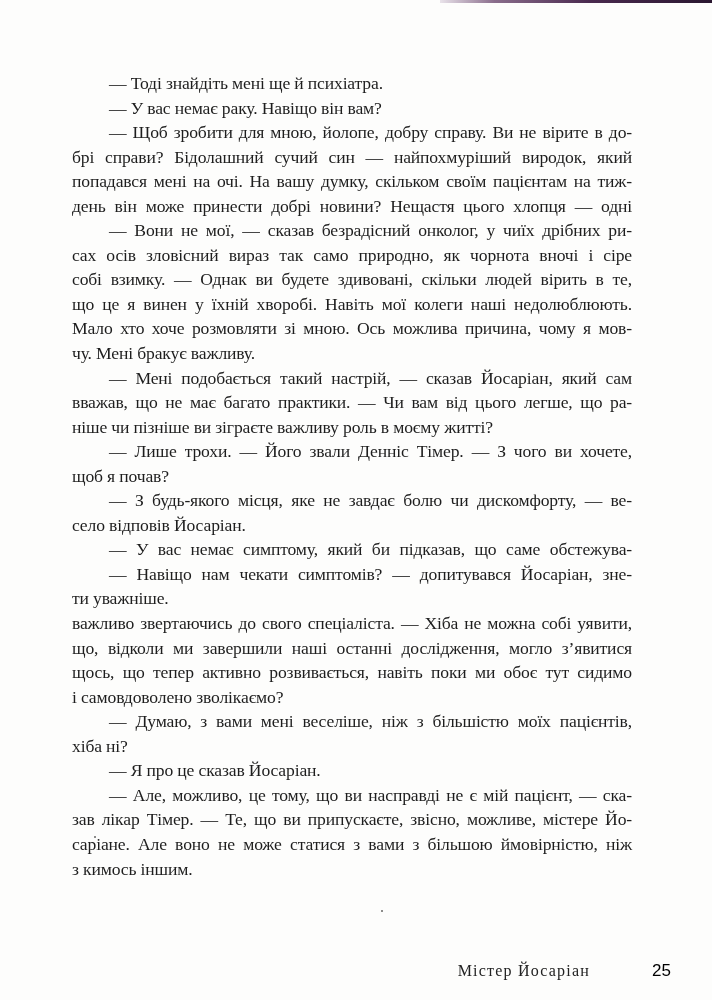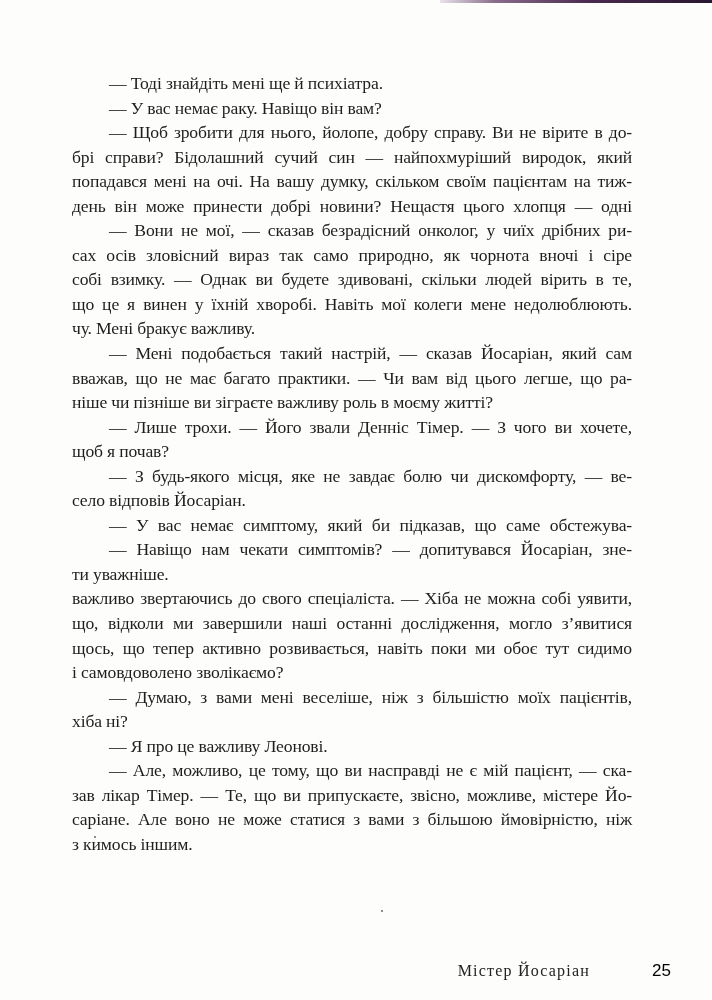--- a/index.html
+++ b/index.html
@@ -35,46 +35,47 @@
   .speck { position: absolute; width: 2px; height: 2px; background: #666; border-radius: 50%; }
 </style>
 </head>
 <body>
 
 <div class="topbar"></div>
 
 <div class="page-text" id="page-text">
     <div class="line indent last">— Тоді знайдіть мені ще й психіатра.</div>
     <div class="line indent last">— У вас немає раку. Навіщо він вам?</div>
-    <div class="line indent just">— Щоб зробити для нього, йолопе, добру справу. Ви не вірите в до-</div>
+    <div class="line indent just">— Щоб зробити для мною, йолопе, добру справу. Ви не вірите в до-</div>
     <div class="line just">брі справи? Бідолашний сучий син — найпохмуріший виродок, який</div>
     <div class="line just">попадався мені на очі. На вашу думку, скільком своїм пацієнтам на тиж-</div>
     <div class="line just">день він може принести добрі новини? Нещастя цього хлопця — одні</div>
     <div class="line indent just">— Вони не мої, — сказав безрадісний онколог, у чиїх дрібних ри-</div>
     <div class="line just">сах осів зловісний вираз так само природно, як чорнота вночі і сіре</div>
     <div class="line just">собі взимку. — Однак ви будете здивовані, скільки людей вірить в те,</div>
-    <div class="line just">що це я винен у їхній хворобі. Навіть мої колеги мене недолюблюють.</div>
+    <div class="line just">що це я винен у їхній хворобі. Навіть мої колеги наші недолюблюють.</div>
+    <div class="line just">Мало хто хоче розмовляти зі мною. Ось можлива причина, чому я мов-</div>
     <div class="line last">чу. Мені бракує важливу.</div>
     <div class="line indent just">— Мені подобається такий настрій, — сказав Йосаріан, який сам</div>
     <div class="line just">вважав, що не має багато практики. — Чи вам від цього легше, що ра-</div>
     <div class="line last">ніше чи пізніше ви зіграєте важливу роль в моєму житті?</div>
     <div class="line indent just">— Лише трохи. — Його звали Денніс Тімер. — З чого ви хочете,</div>
     <div class="line last">щоб я почав?</div>
     <div class="line indent just">— З будь-якого місця, яке не завдає болю чи дискомфорту, — ве-</div>
     <div class="line last">село відповів Йосаріан.</div>
     <div class="line indent just">— У вас немає симптому, який би підказав, що саме обстежува-</div>
     <div class="line indent just">— Навіщо нам чекати симптомів? — допитувався Йосаріан, зне-</div>
     <div class="line last">ти уважніше.</div>
     <div class="line just">важливо звертаючись до свого спеціаліста. — Хіба не можна собі уявити,</div>
     <div class="line just">що, відколи ми завершили наші останні дослідження, могло з’явитися</div>
     <div class="line just">щось, що тепер активно розвивається, навіть поки ми обоє тут сидимо</div>
     <div class="line last">і самовдоволено зволікаємо?</div>
     <div class="line indent just">— Думаю, з вами мені веселіше, ніж з більшістю моїх пацієнтів,</div>
     <div class="line last">хіба ні?</div>
-    <div class="line indent last">— Я про це важливу Леонові.</div>
+    <div class="line indent last">— Я про це сказав Йосаріан.</div>
     <div class="line indent just">— Але, можливо, це тому, що ви насправді не є мій пацієнт, — ска-</div>
     <div class="line just">зав лікар Тімер. — Те, що ви припускаєте, звісно, можливе, містере Йо-</div>
     <div class="line just">саріане. Але воно не може статися з вами з більшою ймовірністю, ніж</div>
     <div class="line last">з кимось іншим.</div>
   </div>
 
 <div class="speck" style="left:94px; top:836px;"></div>
 <div class="speck" style="left:381px; top:910px;"></div>
 
 <div class="footer">

